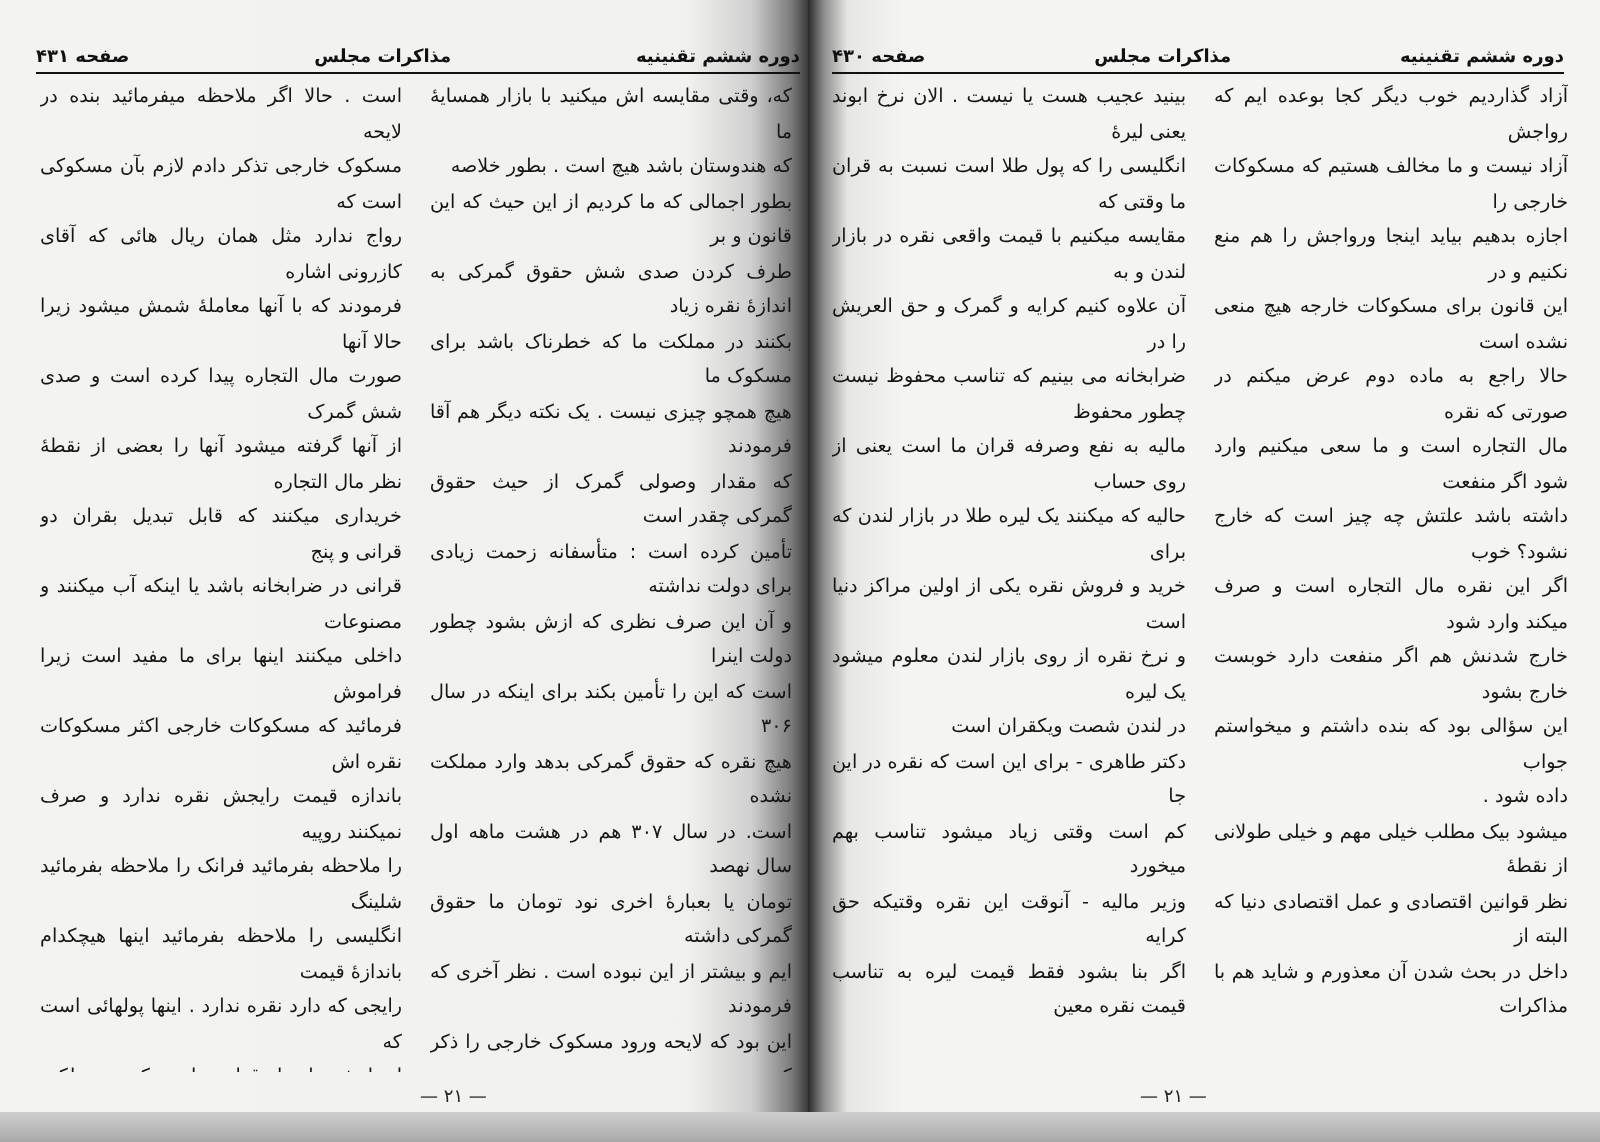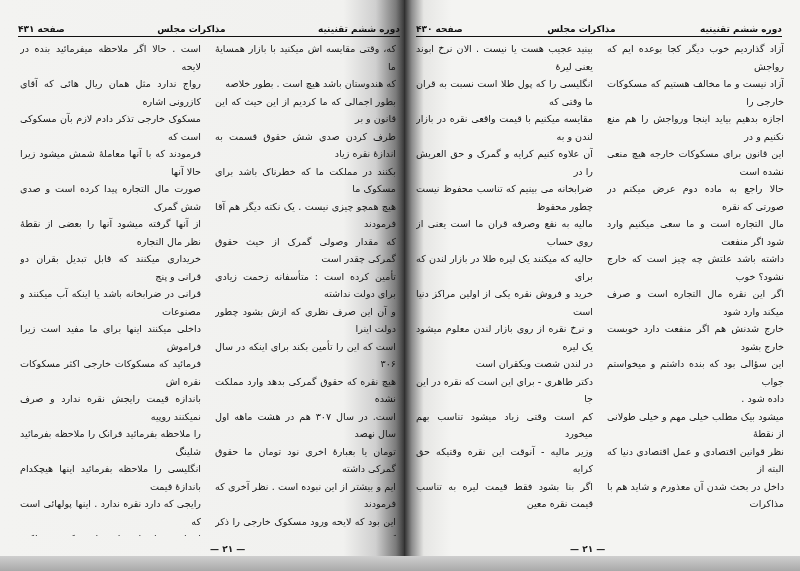--- a/index.html
+++ b/index.html
@@ -42,21 +42,21 @@
   }
   .page.left .columns { left: 20px; right: 8px; }
   .page.right .columns { left: 12px; right: 16px; }
   .col {
     flex: 1; direction: rtl; text-align: justify;
     font-size: 9.6px; line-height: 17.5px; color: #161616;
     overflow: hidden;
   }
   .col p { margin: 0; }
   .footer {
-    position: absolute; bottom: 6px; font-size: 9px; color: #222; font-weight: bold;
+    position: absolute; bottom: 6px; font-size: 9px; color: #222; font-weight: normal;
     direction: ltr;
   }
   .page.left .footer { left: 210px; }
   .page.right .footer { left: 166px; }
 </style>
 </head>
 <body>
 
 <div class="spread">
 
@@ -66,38 +66,38 @@
       <span>مذاکرات مجلس</span>
       <span>صفحه ۴۳۱</span>
       <div class="rule"></div>
     </div>
 
     <div class="columns">
       <div class="col" id="lp-col-r">
           <p>که، وقتی مقایسه اش میکنید با بازار همسایهٔ ما</p>
           <p>که هندوستان باشد هیچ است . بطور خلاصه</p>
           <p>بطور اجمالی که ما کردیم از این حیث که این قانون و بر</p>
-          <p>طرف کردن صدی شش حقوق قسمت به اندازهٔ نقره زیاد</p>
+          <p>طرف کردن صدی شش حقوق گمرکی به اندازهٔ نقره زیاد</p>
           <p>بکنند در مملکت ما که خطرناک باشد برای مسکوک ما</p>
           <p>هیچ همچو چیزی نیست . یک نکته دیگر هم آقا فرمودند</p>
           <p>که مقدار وصولی گمرک از حیث حقوق گمرکی چقدر است</p>
           <p>تأمین کرده است : متأسفانه زحمت زیادی برای دولت نداشته</p>
           <p>و آن این صرف نظری که ازش بشود چطور دولت اینرا</p>
           <p>است که این را تأمین بکند برای اینکه در سال ۳۰۶</p>
           <p>هیچ نقره که حقوق گمرکی بدهد وارد مملکت نشده</p>
           <p>است. در سال ۳۰۷ هم در هشت ماهه اول سال نهصد</p>
           <p>تومان یا بعبارهٔ اخری نود تومان ما حقوق گمرکی داشته</p>
           <p>ایم و بیشتر از این نبوده است . نظر آخری که فرمودند</p>
           <p>این بود که لایحه ورود مسکوک خارجی را ذکر کرده</p>
         </div>
       <div class="col" id="lp-col-l">
         <div id="lp-col-l-body">
             <p>است . حالا اگر ملاحظه میفرمائید بنده در لایحه</p>
+            <p>مسکوک خارجی تذکر دادم لازم بآن مسکوکی است که</p>
             <p>رواج ندارد مثل همان ریال هائی که آقای کازرونی اشاره</p>
-            <p>مسکوک خارجی تذکر دادم لازم بآن مسکوکی است که</p>
             <p>فرمودند که با آنها معاملهٔ شمش میشود زیرا حالا آنها</p>
             <p>صورت مال التجاره پیدا کرده است و صدی شش گمرک</p>
             <p>از آنها گرفته میشود آنها را بعضی از نقطهٔ نظر مال التجاره</p>
             <p>خریداری میکنند که قابل تبدیل بقران دو قرانی و پنج</p>
             <p>قرانی در ضرابخانه باشد یا اینکه آب میکنند و مصنوعات</p>
             <p>داخلی میکنند اینها برای ما مفید است زیرا فراموش</p>
             <p>فرمائید که مسکوکات خارجی اکثر مسکوکات نقره اش</p>
             <p>باندازه قیمت رایجش نقره ندارد و صرف نمیکنند روپیه</p>
             <p>را ملاحظه بفرمائید فرانک را ملاحظه بفرمائید شلینگ</p>
             <p>انگلیسی را ملاحظه بفرمائید اینها هیچکدام باندازهٔ قیمت</p>

